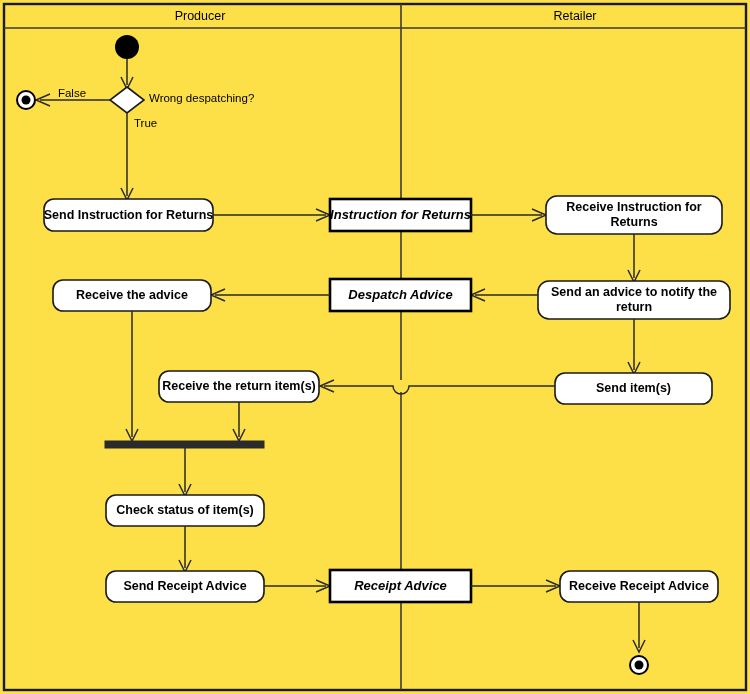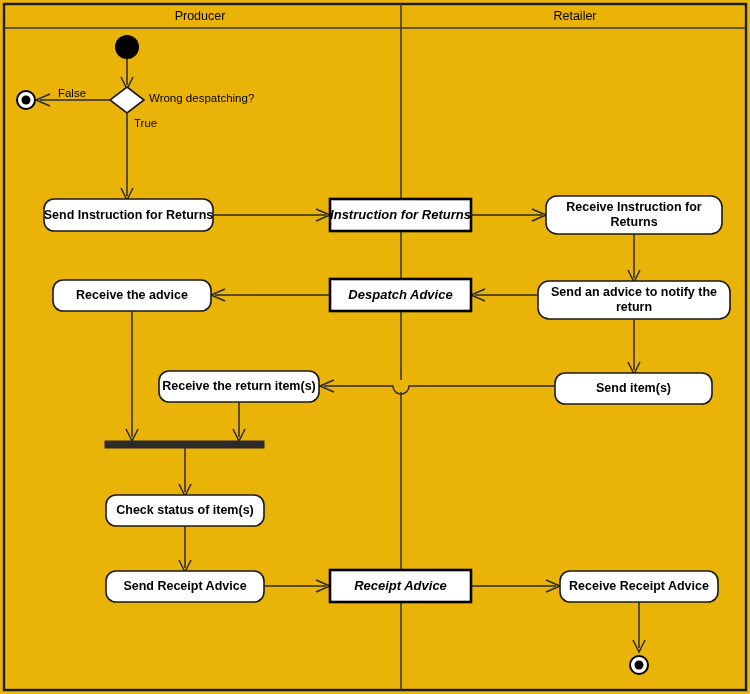--- a/index.html
+++ b/index.html
@@ -4,21 +4,21 @@
 <style>
   html, body {
     margin: 0;
     padding: 0;
     background: #ffffff;
   }
   #canvas-root {
     position: relative;
     width: 750px;
     height: 694px;
-    background: #eab308;
+    background: #fde047;
     font-family: "Liberation Sans", sans-serif;
     overflow: hidden;
   }
   svg.diagram {
     display: block;
     width: 750px;
     height: 694px;
   }
   .lane-title {
     font-family: "Liberation Sans", sans-serif;

